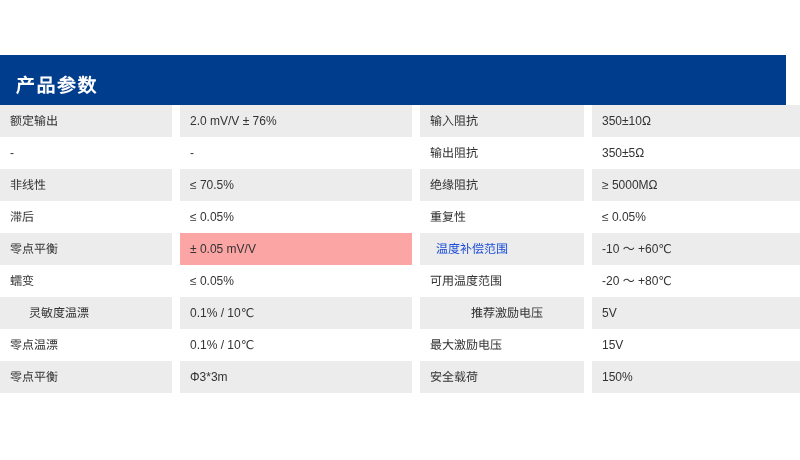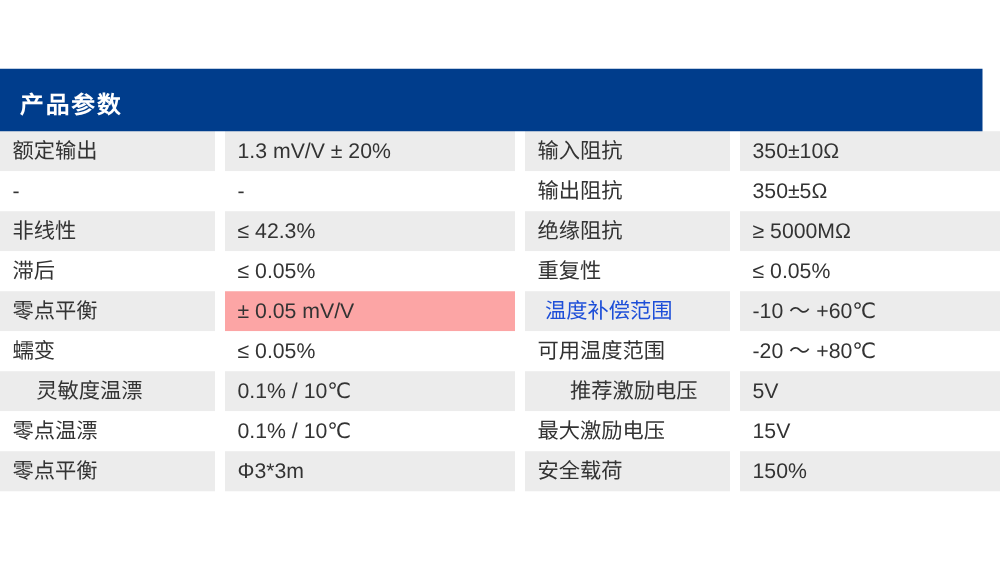--- a/index.html
+++ b/index.html
@@ -63,21 +63,21 @@
   }
   .spec-row.row-odd .cell {
     background: #ececec;
   }
   .spec-row.row-even .cell {
     background: #ffffff;
   }
 
   .cell {
     height: 32px;
-    font-size: 17px;
+    font-size: 12px;
     color: #333333;
     vertical-align: middle;
     padding: 0;
     line-height: 32px;
     white-space: nowrap;
     overflow: hidden;
   }
 
   .cell-label {
     padding-left: 10px;
@@ -108,39 +108,39 @@
 
   <div class="section-header" style="background: rgb(0, 61, 140);">
     <div class="section-header-title" style="color: rgb(255, 255, 255);">产品参数</div>
   </div>
 
   <table class="spec-table">
     <tbody>
         <tr class="spec-row row-odd">
           <td class="cell cell-label col-label-1" style="background: rgb(236, 236, 236); color: rgb(51, 51, 51);">额定输出</td>
           <td class="gutter"></td>
-          <td class="cell cell-value col-value-1" style="background: rgb(236, 236, 236); color: rgb(51, 51, 51);">1.3 mV/V ± 20%</td>
+          <td class="cell cell-value col-value-1" style="background: rgb(236, 236, 236); color: rgb(51, 51, 51);">2.0 mV/V ± 76%</td>
           <td class="gutter"></td>
           <td class="cell cell-label col-label-2" style="background: rgb(236, 236, 236); color: rgb(51, 51, 51);">输入阻抗</td>
           <td class="gutter"></td>
           <td class="cell cell-value col-value-2" style="background: rgb(236, 236, 236); color: rgb(51, 51, 51);">350±10Ω</td>
         </tr>
         <tr class="spec-row row-even">
           <td class="cell cell-label col-label-1" style="background: rgb(255, 255, 255); color: rgb(51, 51, 51);">-</td>
           <td class="gutter"></td>
           <td class="cell cell-value col-value-1" style="background: rgb(255, 255, 255); color: rgb(51, 51, 51);">-</td>
           <td class="gutter"></td>
           <td class="cell cell-label col-label-2" style="background: rgb(255, 255, 255); color: rgb(51, 51, 51);">输出阻抗</td>
           <td class="gutter"></td>
           <td class="cell cell-value col-value-2" style="background: rgb(255, 255, 255); color: rgb(51, 51, 51);">350±5Ω</td>
         </tr>
         <tr class="spec-row row-odd">
           <td class="cell cell-label col-label-1" style="background: rgb(236, 236, 236); color: rgb(51, 51, 51);">非线性</td>
           <td class="gutter"></td>
-          <td class="cell cell-value col-value-1" style="background: rgb(236, 236, 236); color: rgb(51, 51, 51);">≤ 42.3%</td>
+          <td class="cell cell-value col-value-1" style="background: rgb(236, 236, 236); color: rgb(51, 51, 51);">≤ 70.5%</td>
           <td class="gutter"></td>
           <td class="cell cell-label col-label-2" style="background: rgb(236, 236, 236); color: rgb(51, 51, 51);">绝缘阻抗</td>
           <td class="gutter"></td>
           <td class="cell cell-value col-value-2" style="background: rgb(236, 236, 236); color: rgb(51, 51, 51);">≥ 5000MΩ</td>
         </tr>
         <tr class="spec-row row-even">
           <td class="cell cell-label col-label-1" style="background: rgb(255, 255, 255); color: rgb(51, 51, 51);">滞后</td>
           <td class="gutter"></td>
           <td class="cell cell-value col-value-1" style="background: rgb(255, 255, 255); color: rgb(51, 51, 51);">≤ 0.05%</td>
           <td class="gutter"></td>

